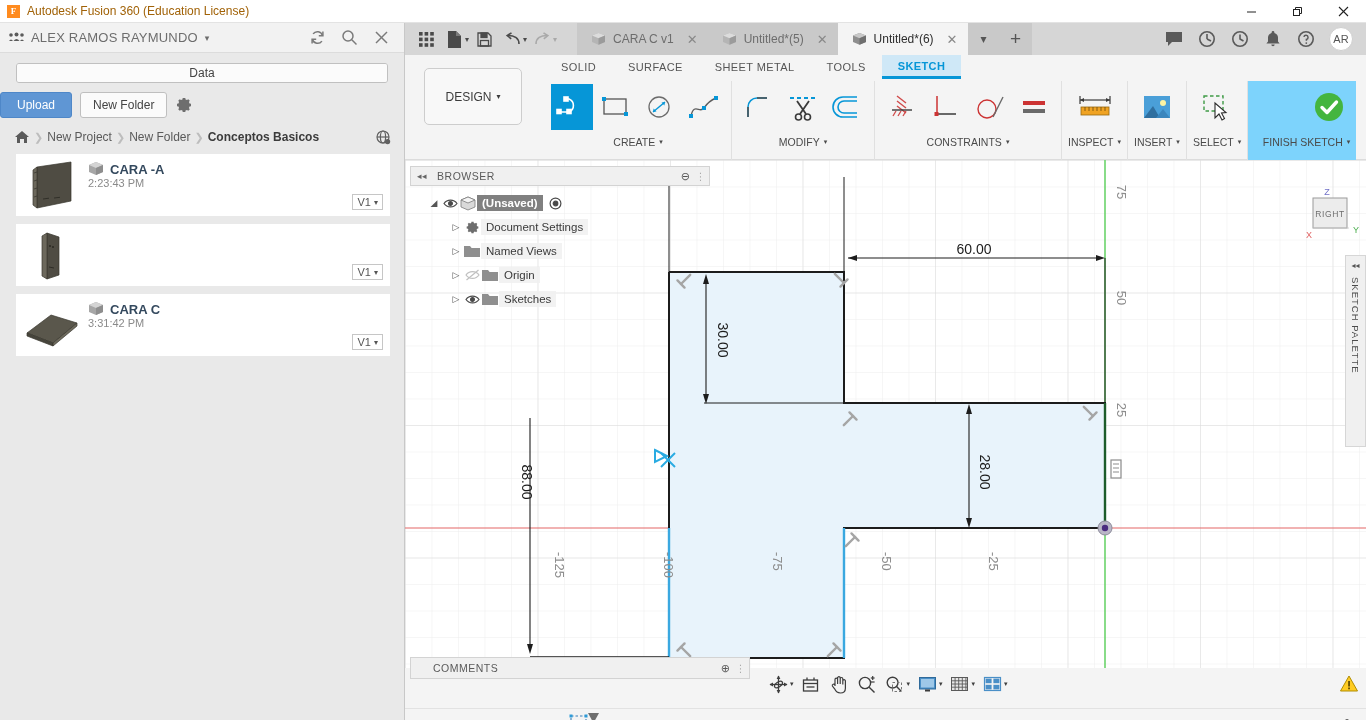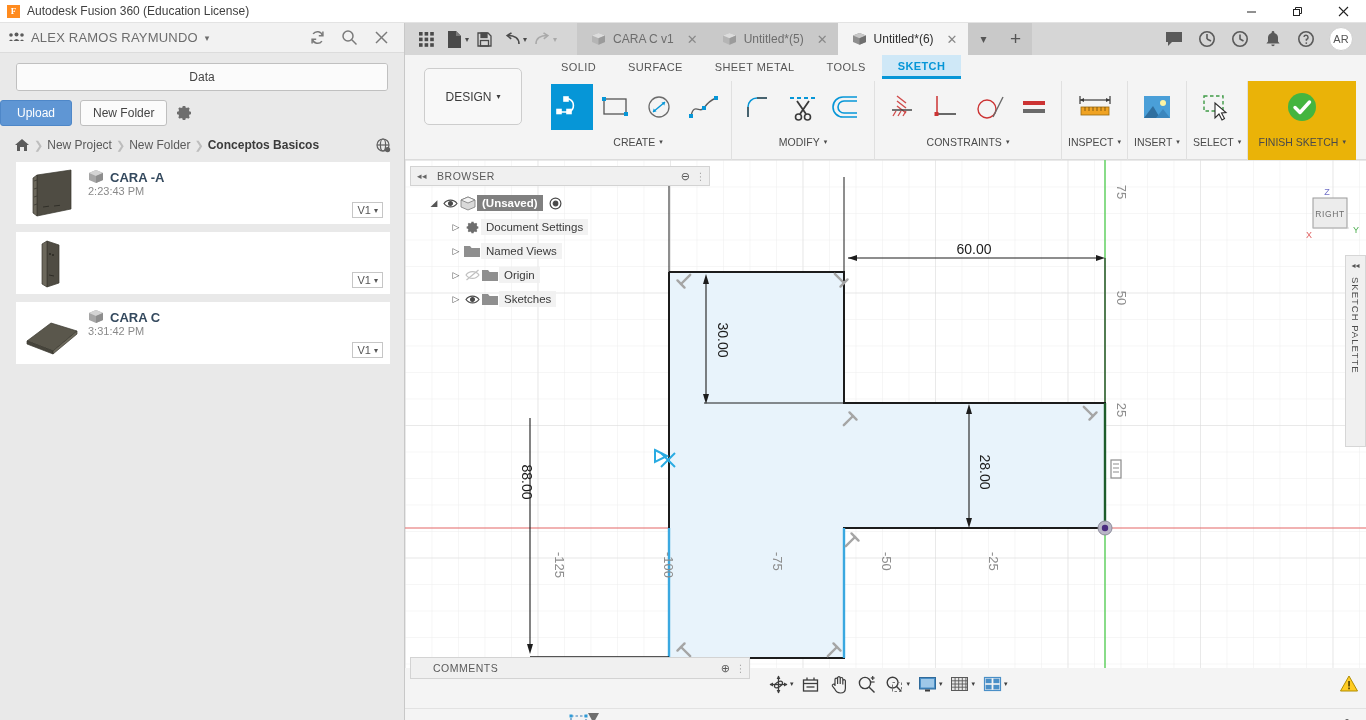--- a/index.html
+++ b/index.html
@@ -17,21 +17,21 @@
     position:absolute; left:0; top:0; width:1366px; height:23px;
     background:#ffffff; display:flex; align-items:center;
     border-bottom:1px solid #e3e3e3;
   }
   .title-logo {
     width:13px;height:13px;margin-left:7px;margin-right:7px;
     background:#ff8b1f; color:#fff; font-size:9px; font-weight:bold;
     display:flex;align-items:center;justify-content:center;
     font-family:"Liberation Serif",serif;
   }
-  .title-text { font-size:12px; color:#404040; }
+  .title-text { font-size:12px; color:#a16207; }
   .win-btns { margin-left:auto; display:flex; height:23px; }
   .win-btn {
     width:46px;height:23px;display:flex;align-items:center;justify-content:center;
     font-size:13px;color:#222;
   }
 
   
   .datapanel {
     position:absolute; left:0; top:23px; width:405px; height:697px;
     background:#e9e9e9; border-right:1px solid #c8c8c8;
@@ -39,21 +39,21 @@
   .dp-header {
     height:30px; display:flex; align-items:center;
     background:#f2f2f2; border-bottom:1px solid #dcdcdc;
   }
   .dp-grid-icon{ margin-left:8px; width:16px; height:16px; display:flex;align-items:center;justify-content:center;}
   .dp-user { margin-left:7px; font-size:13px; color:#6d6d6d; letter-spacing:.2px;}
   .dp-caret{ margin-left:7px; font-size:9px; color:#6d6d6d;}
   .dp-hicons{ margin-left:auto; display:flex; gap:14px; padding-right:14px; align-items:center;}
   .dp-hicon{ width:18px;height:18px; color:#7a7a7a; display:flex;align-items:center;justify-content:center;}
 
-  .dp-tabs{ margin:10px 16px 0 16px; display:flex; height:28px; border:1px solid #c0c0c0; border-radius:3px; overflow:hidden;}
+  .dp-tabs{ margin:10px 16px 0 16px; display:flex; height:20px; border:1px solid #c0c0c0; border-radius:3px; overflow:hidden;}
   .dp-tab{
     flex:1; display:flex;align-items:center;justify-content:center;
     font-size:12px; color:#444; background:#e2e2e2; cursor:default;
   }
   .dp-tab.active{ background:#fbfbfb; }
   .dp-tab + .dp-tab{ border-left:1px solid #c0c0c0; }
 
   .dp-actions{ display:flex; justify-content:flex-start; align-items:center; gap:8px; padding:9px 14px 8px 0;}
   .btn-upload{
     background:#5f96d4; color:#fff; border:1px solid #4e87c8; border-radius:3px;
@@ -136,21 +136,21 @@
   .ws-tab.active{ background:#cfe8f7; color:#0696d7; border-bottom:3px solid #0696d7; font-weight:bold;}
   .ribbon-groups{ position:absolute; left:140px; top:26px; height:79px; display:flex; }
   .rgroup{ display:flex; flex-direction:column; align-items:center; justify-content:flex-start;
            border-right:1px solid #e0e0e0; padding:0 6px;}
   .rgroup:last-child{border-right:none;}
   .rg-items{ display:flex; align-items:center; gap:2px; height:52px;}
   .ritem{ width:42px;height:46px; display:flex; align-items:center; justify-content:center;}
   .ritem.sel{ background:#0696d7; }
   .rg-label{ font-size:10.5px; color:#4a4a4a; display:flex; align-items:center; gap:4px; height:18px;}
   .rg-label .car{ font-size:7px;}
-  .rgroup.finish{ background:#eab308; width:108px; }
+  .rgroup.finish{ background:#7dd3fc; width:108px;align-items:flex-end; }
 
   
   .browser{ position:absolute; left:5px; top:143px; width:300px; }
   .br-header{
     height:20px; background:#f0f0f0; border:1px solid #d3d3d3;
     display:flex; align-items:center; font-size:10.5px; color:#5a5a5a; letter-spacing:.5px;
   }
   .br-collapse{ margin-left:6px; font-size:9px; color:#666;}
   .br-title{ margin-left:10px; }
   .br-min{ margin-left:auto; margin-right:5px; font-size:11px; color:#555;}

